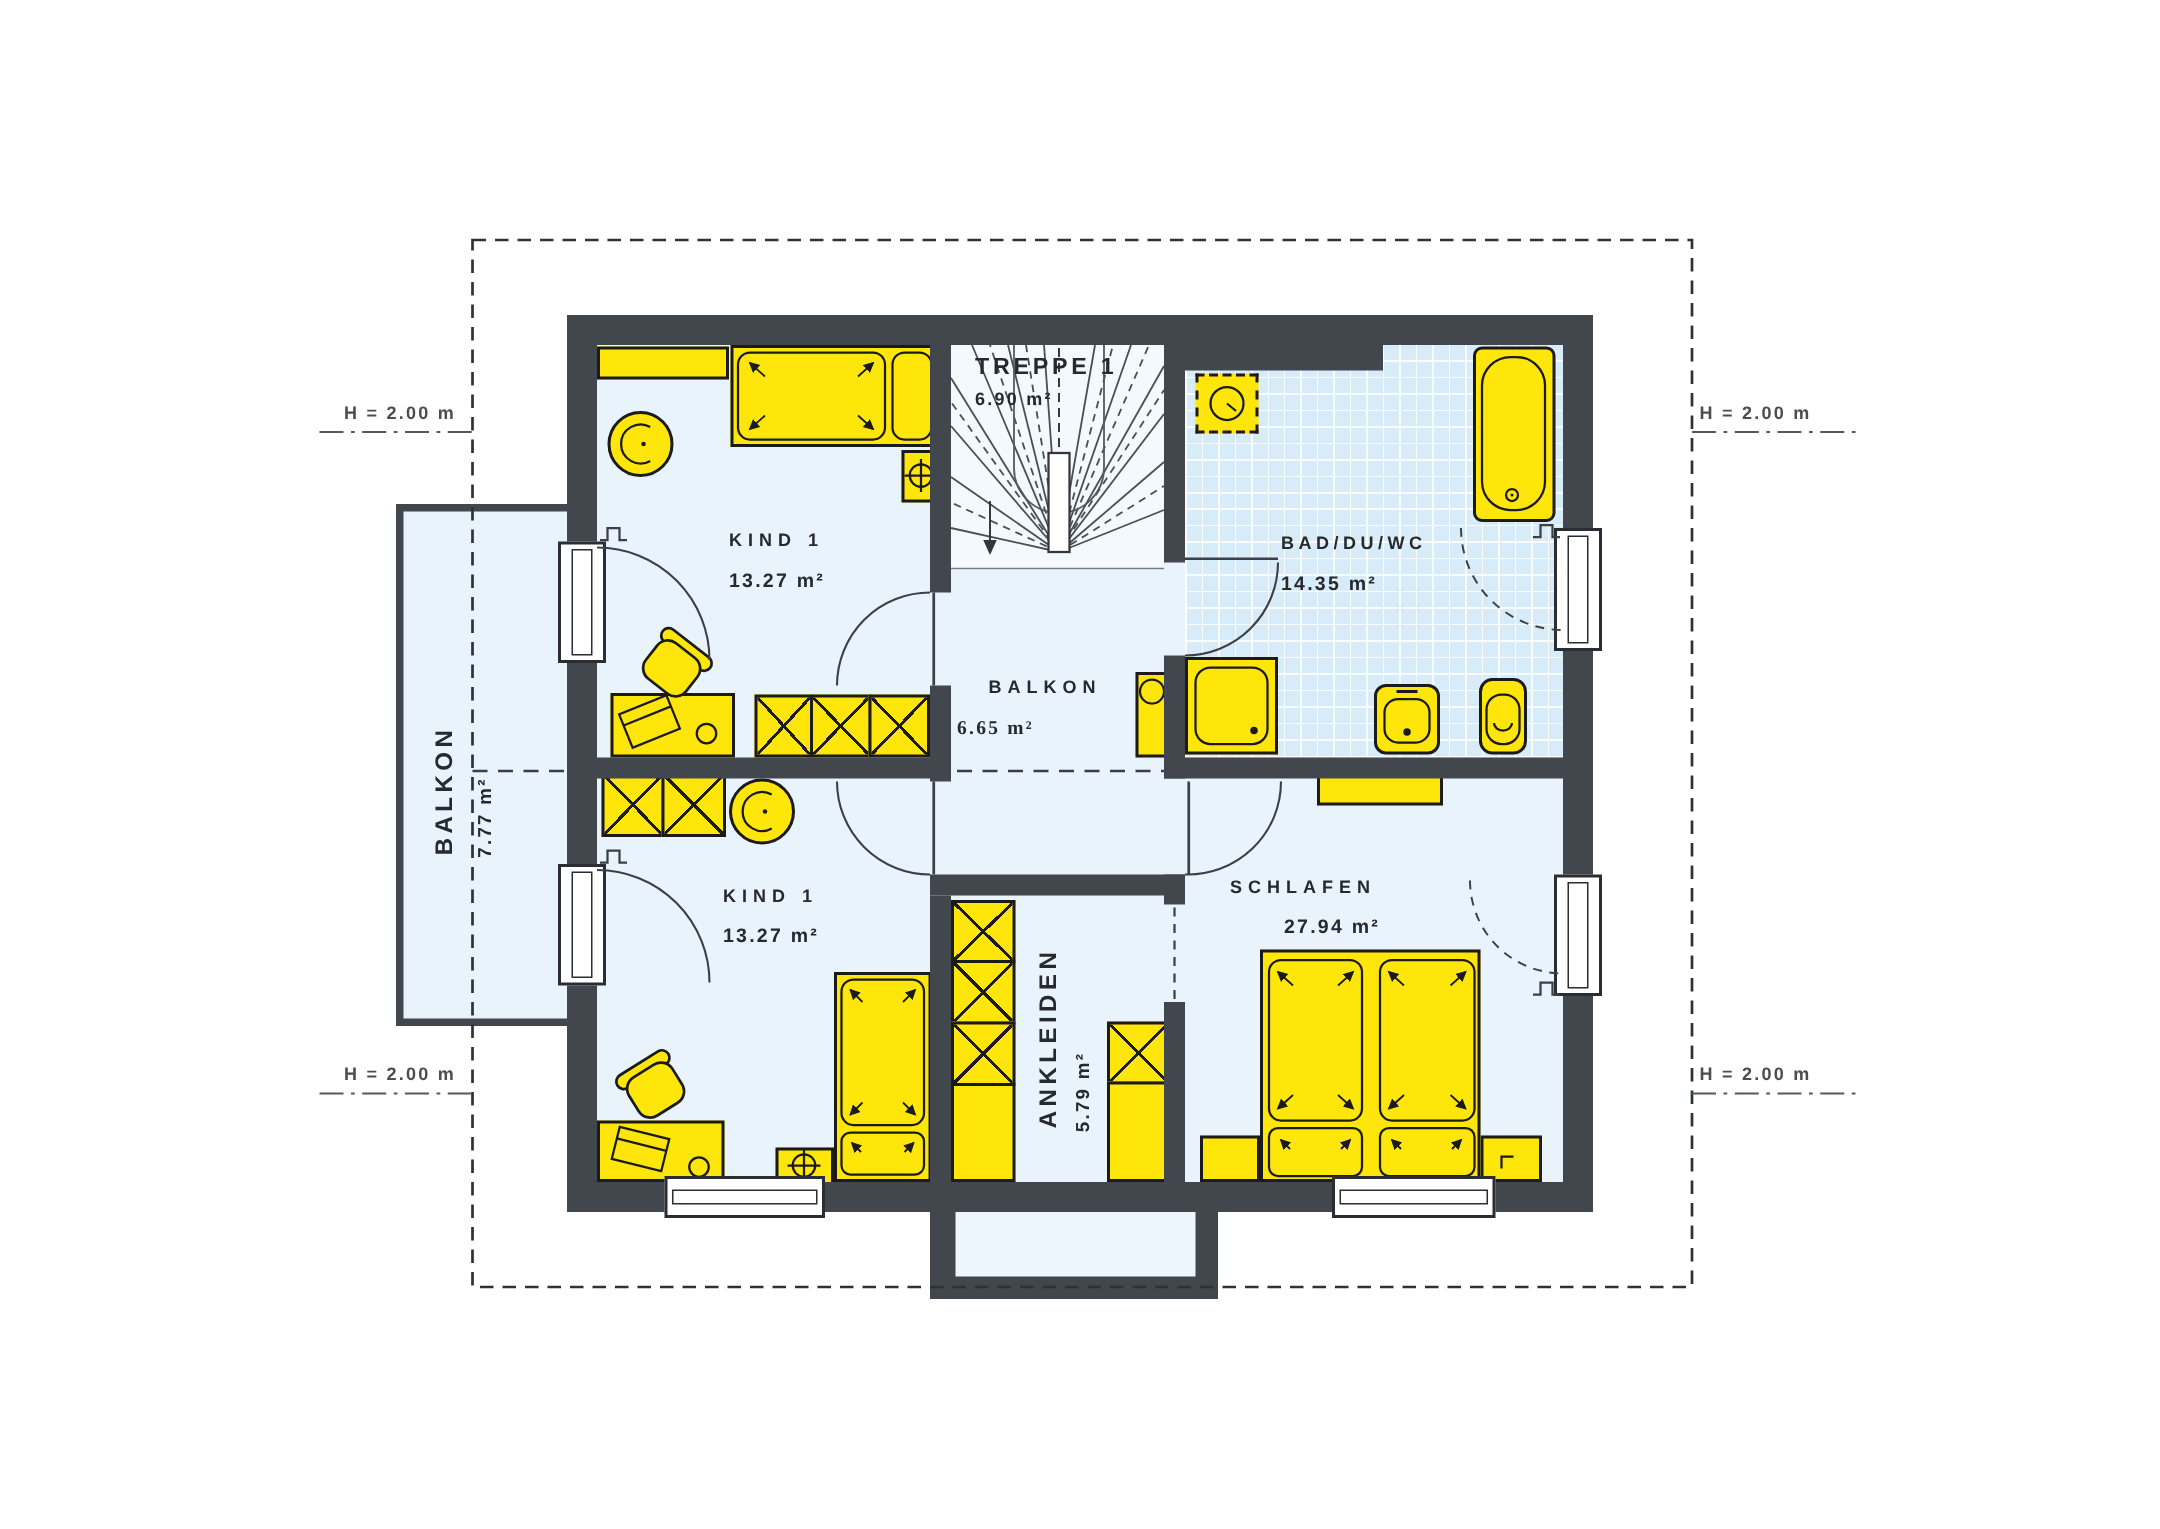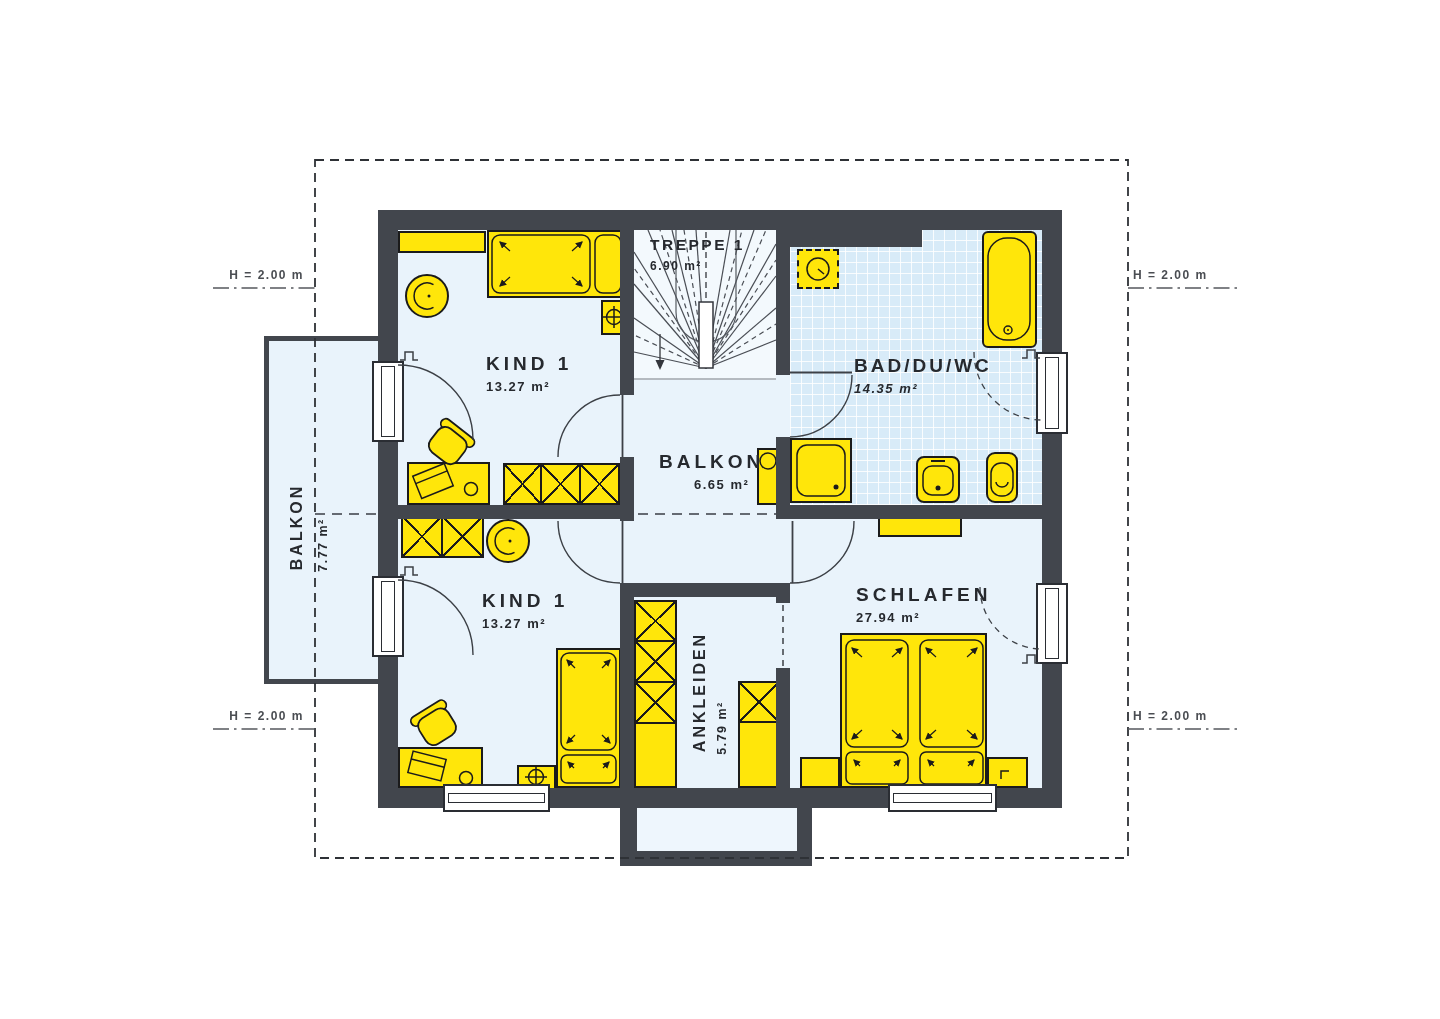--- a/index.html
+++ b/index.html
@@ -14,21 +14,21 @@
       linear-gradient(to top right, transparent calc(50% - 1px), #1b1b1b calc(50% - 1px), #1b1b1b calc(50% + 1px), transparent calc(50% + 1px)),
       linear-gradient(to bottom right, transparent calc(50% - 1px), #1b1b1b calc(50% - 1px), #1b1b1b calc(50% + 1px), transparent calc(50% + 1px));}
   .window{position:absolute;background:#ffffff;border:2px solid #2a2d33;box-sizing:border-box;}
   .window .pane{position:absolute;border:1.5px solid #2a2d33;}
   .window.wv .pane{left:7px;right:7px;top:3px;bottom:3px;}
   .window.wh .pane{left:3px;right:3px;top:7px;bottom:7px;}
   .balcony{position:absolute;background:#e9f3fb;border:5px solid #42464d;box-sizing:border-box;}
   .tiles{position:absolute;background-color:#d8ebf8;
     background-image:repeating-linear-gradient(0deg,rgba(255,255,255,.85) 0 1px,transparent 1px 11px),
                      repeating-linear-gradient(90deg,rgba(255,255,255,.85) 0 1px,transparent 1px 11px);}
-  .rl{position:absolute;font-weight:bold;font-size:19px;letter-spacing:4px;color:#26292e;white-space:nowrap;}
+  .rl{position:absolute;font-weight:bold;font-size:12px;letter-spacing:4px;color:#26292e;white-space:nowrap;}
   .rl.sm{font-size:15.5px;letter-spacing:2.5px;}
   .ra{position:absolute;font-weight:bold;font-size:13px;letter-spacing:1.5px;color:#26292e;white-space:nowrap;}
   .vert{transform:translate(-50%,-50%) rotate(-90deg);}
   .hl{position:absolute;font-weight:bold;font-size:12px;letter-spacing:1.5px;color:#4a4d52;white-space:nowrap;}
   svg{position:absolute;left:0;top:0;pointer-events:none;}
 </style>
 </head>
 <body>
 
 <div class="stage">
@@ -282,29 +282,29 @@
     </g>
   </svg>
 
   <div class="rl sm" style="left:650px;top:236px;">TREPPE 1</div>
   <div class="ra" style="left:650px;top:259px;font-size:12px;">6.90 m²</div>
 
   <div class="rl" style="left:486px;top:353px;">KIND 1</div>
   <div class="ra" style="left:486px;top:379px;">13.27 m²</div>
 
   <div class="rl" style="left:854px;top:355px;letter-spacing:3px;">BAD/DU/WC</div>
-  <div class="ra" style="left:854px;top:381px;font-style:italic;">14.35 m²</div>
+  <div class="ra" style="left:854px;top:381px;">14.35 m²</div>
 
   <div class="rl" style="left:659px;top:451px;">BALKON</div>
-  <div class="ra" style="left:694px;top:477px;">6.65 m²</div>
+  <div class="ra" style="left:638px;top:477px;font-family:Liberation Serif, serif;">6.65 m²</div>
 
   <div class="rl" style="left:482px;top:590px;">KIND 1</div>
   <div class="ra" style="left:482px;top:616px;">13.27 m²</div>
 
-  <div class="rl" style="left:856px;top:584px;">SCHLAFEN</div>
+  <div class="rl" style="left:820px;top:584px;">SCHLAFEN</div>
   <div class="ra" style="left:856px;top:610px;">27.94 m²</div>
 
   <div class="rl vert" style="left:700px;top:692px;font-size:16px;letter-spacing:3px;">ANKLEIDEN</div>
   <div class="ra vert" style="left:722px;top:728px;font-size:12.5px;">5.79 m²</div>
 
   <div class="rl vert" style="left:297px;top:527px;font-size:16px;letter-spacing:3px;">BALKON</div>
   <div class="ra vert" style="left:323px;top:545px;font-size:12.5px;">7.77 m²</div>
 
   <div class="hl" style="left:212px;top:268px;width:92px;text-align:right;">H = 2.00 m</div>
   <div class="hl" style="left:1133px;top:268px;">H = 2.00 m</div>

